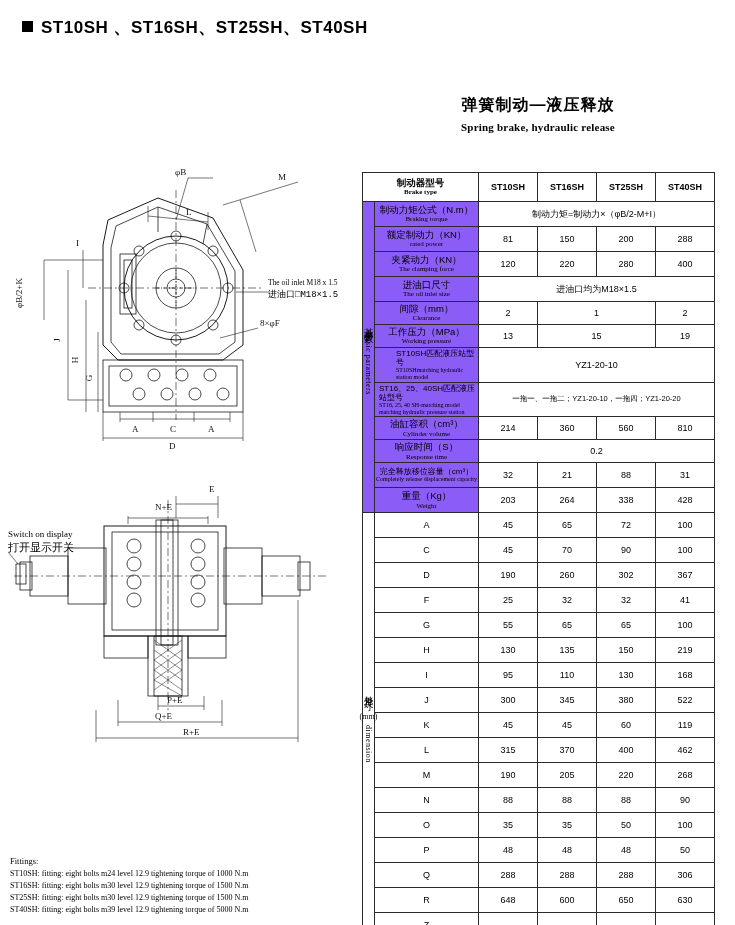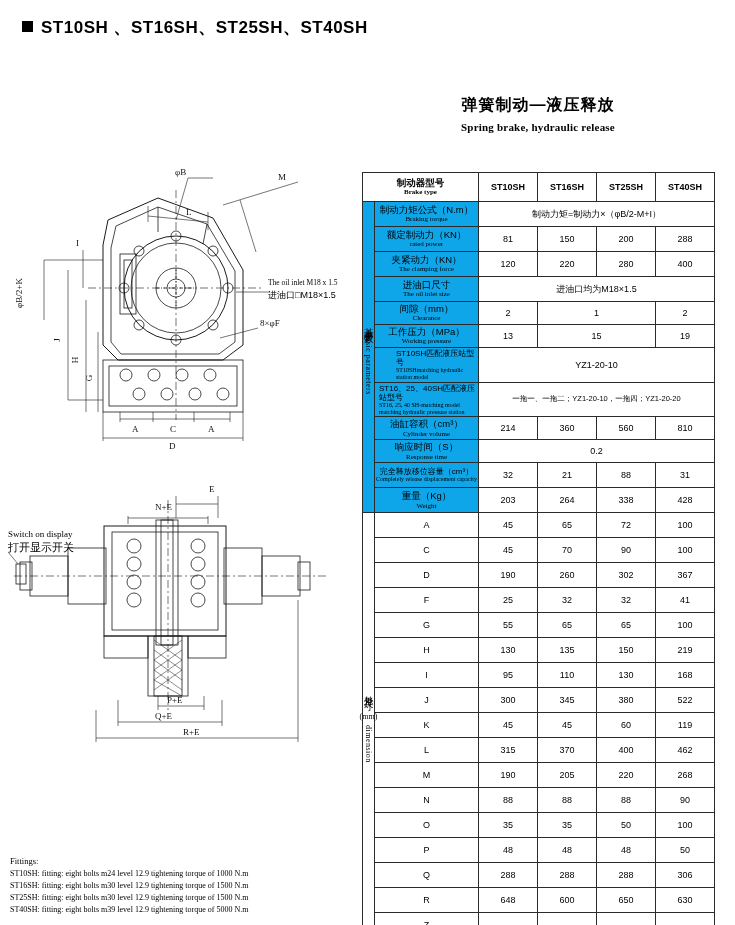--- a/index.html
+++ b/index.html
@@ -117,21 +117,21 @@
     flex-direction: column;
     align-items: center;
     justify-content: center;
     height: 100%;
   }
   .hdr td {
     font-size: 9.5px;
     font-weight: bold;
   }
   .shade {
-    background: #0ea5e9;
+    background: #8b5cf6;
   }
   .num {
     font-size: 9.5px;
   }
   
   .fig {
     position: absolute;
   }
   .fig-top {
     left: 8px;
@@ -289,21 +289,21 @@
         <text x="84" y="218" transform="rotate(-90 84,218)" text-anchor="middle">G</text>
         <text x="124" y="272">A</text>
         <text x="162" y="272">C</text>
         <text x="200" y="272">A</text>
         <text x="161" y="289">D</text>
         <text x="252" y="166">8×φF</text>
       </g>
     </svg>
     <div style="position:absolute; left:260px; top:118px; font-size:7.5px; font-family:'Liberation Serif',serif; line-height:1.4;">
       <div>The oil inlet M18 x 1.5</div>
-      <div style="font-family:Liberation Sans, sans-serif; font-size:9px;">进油口□M18×1.5</div>
+      <div style="font-family:Liberation Mono, monospace; font-size:9px;">进油口□M18×1.5</div>
     </div>
   </div>
 
   <div class="fig fig-bot">
     <svg width="345" height="290" viewBox="0 0 345 290">
       <g stroke="#1a1a1a" fill="none" stroke-width="0.8">
 
         <rect x="96" y="66" width="122" height="110" stroke-width="1"></rect>
         <rect x="104" y="72" width="106" height="98"></rect>
 

